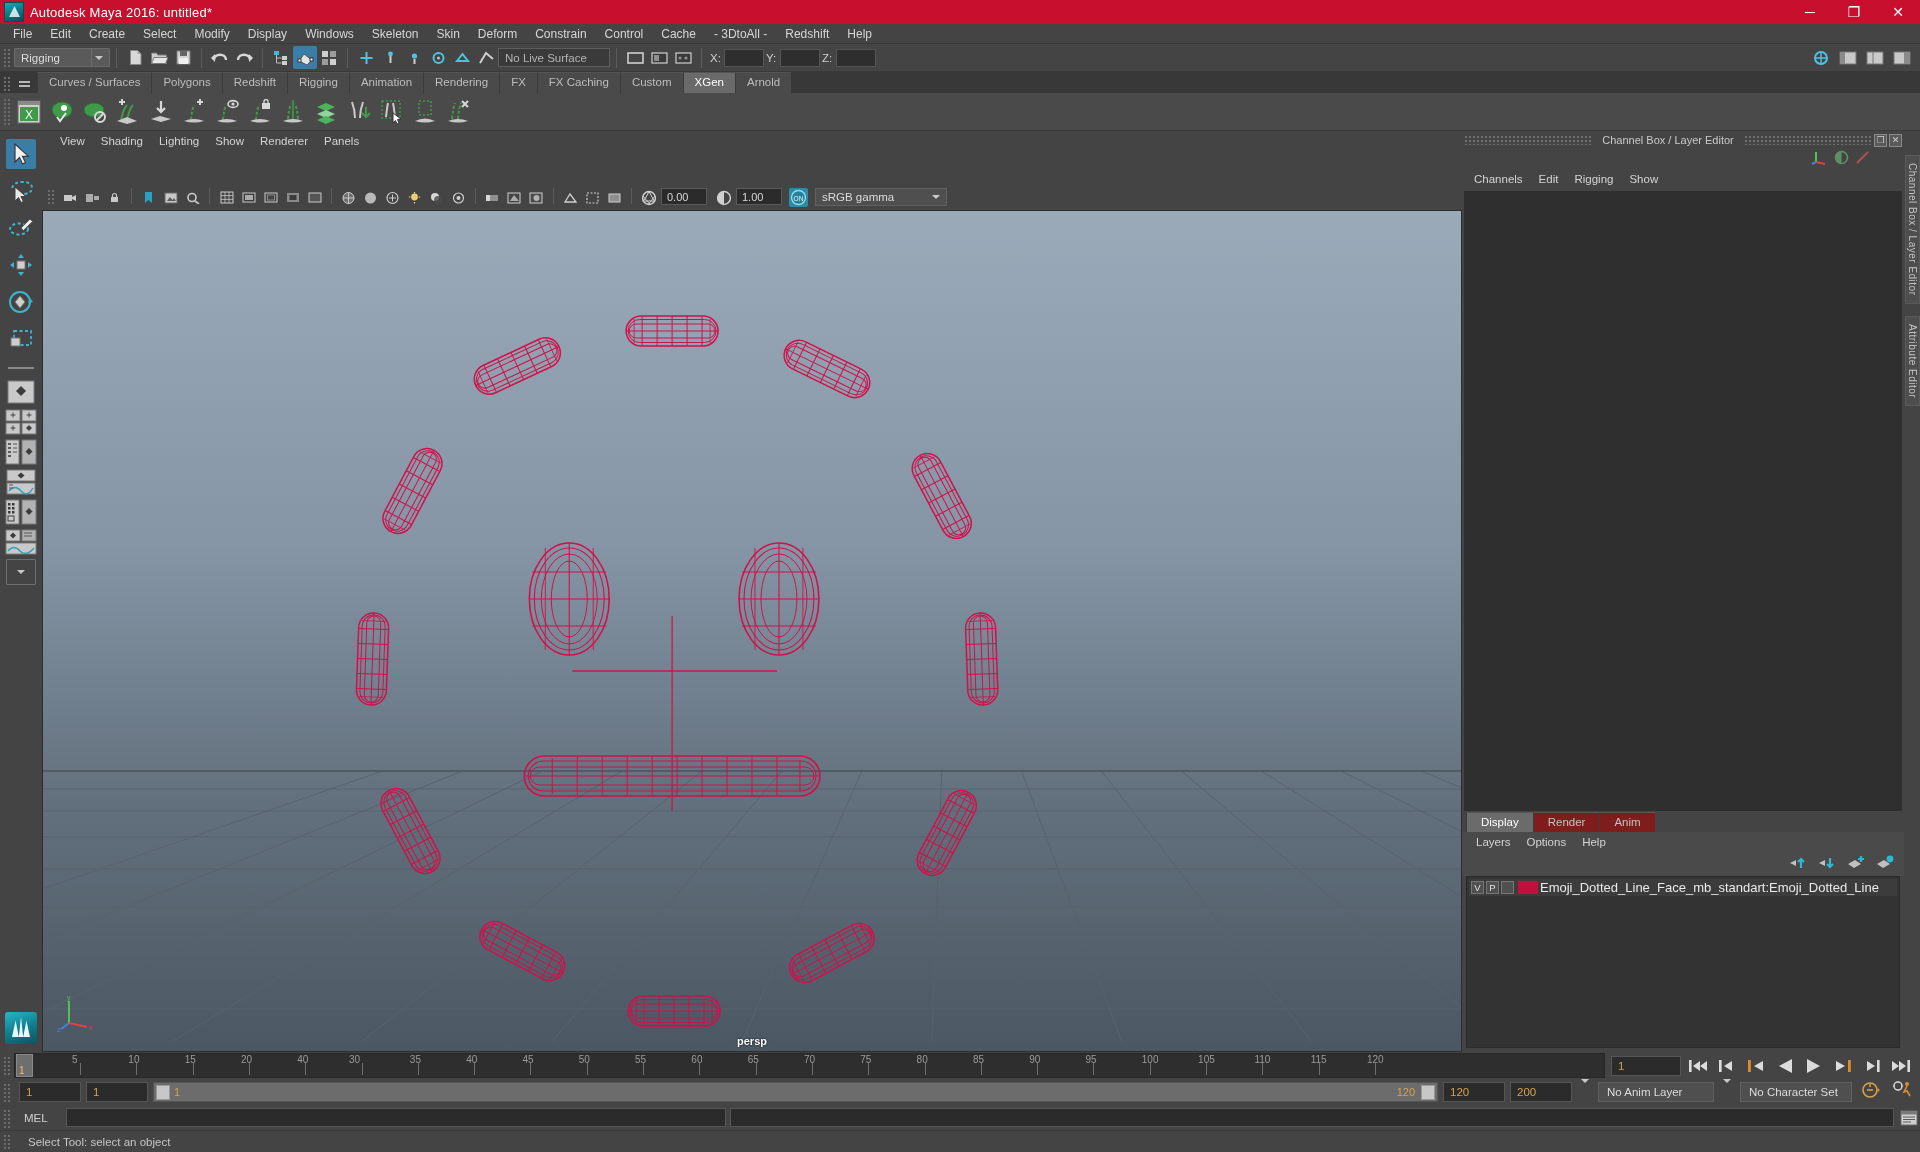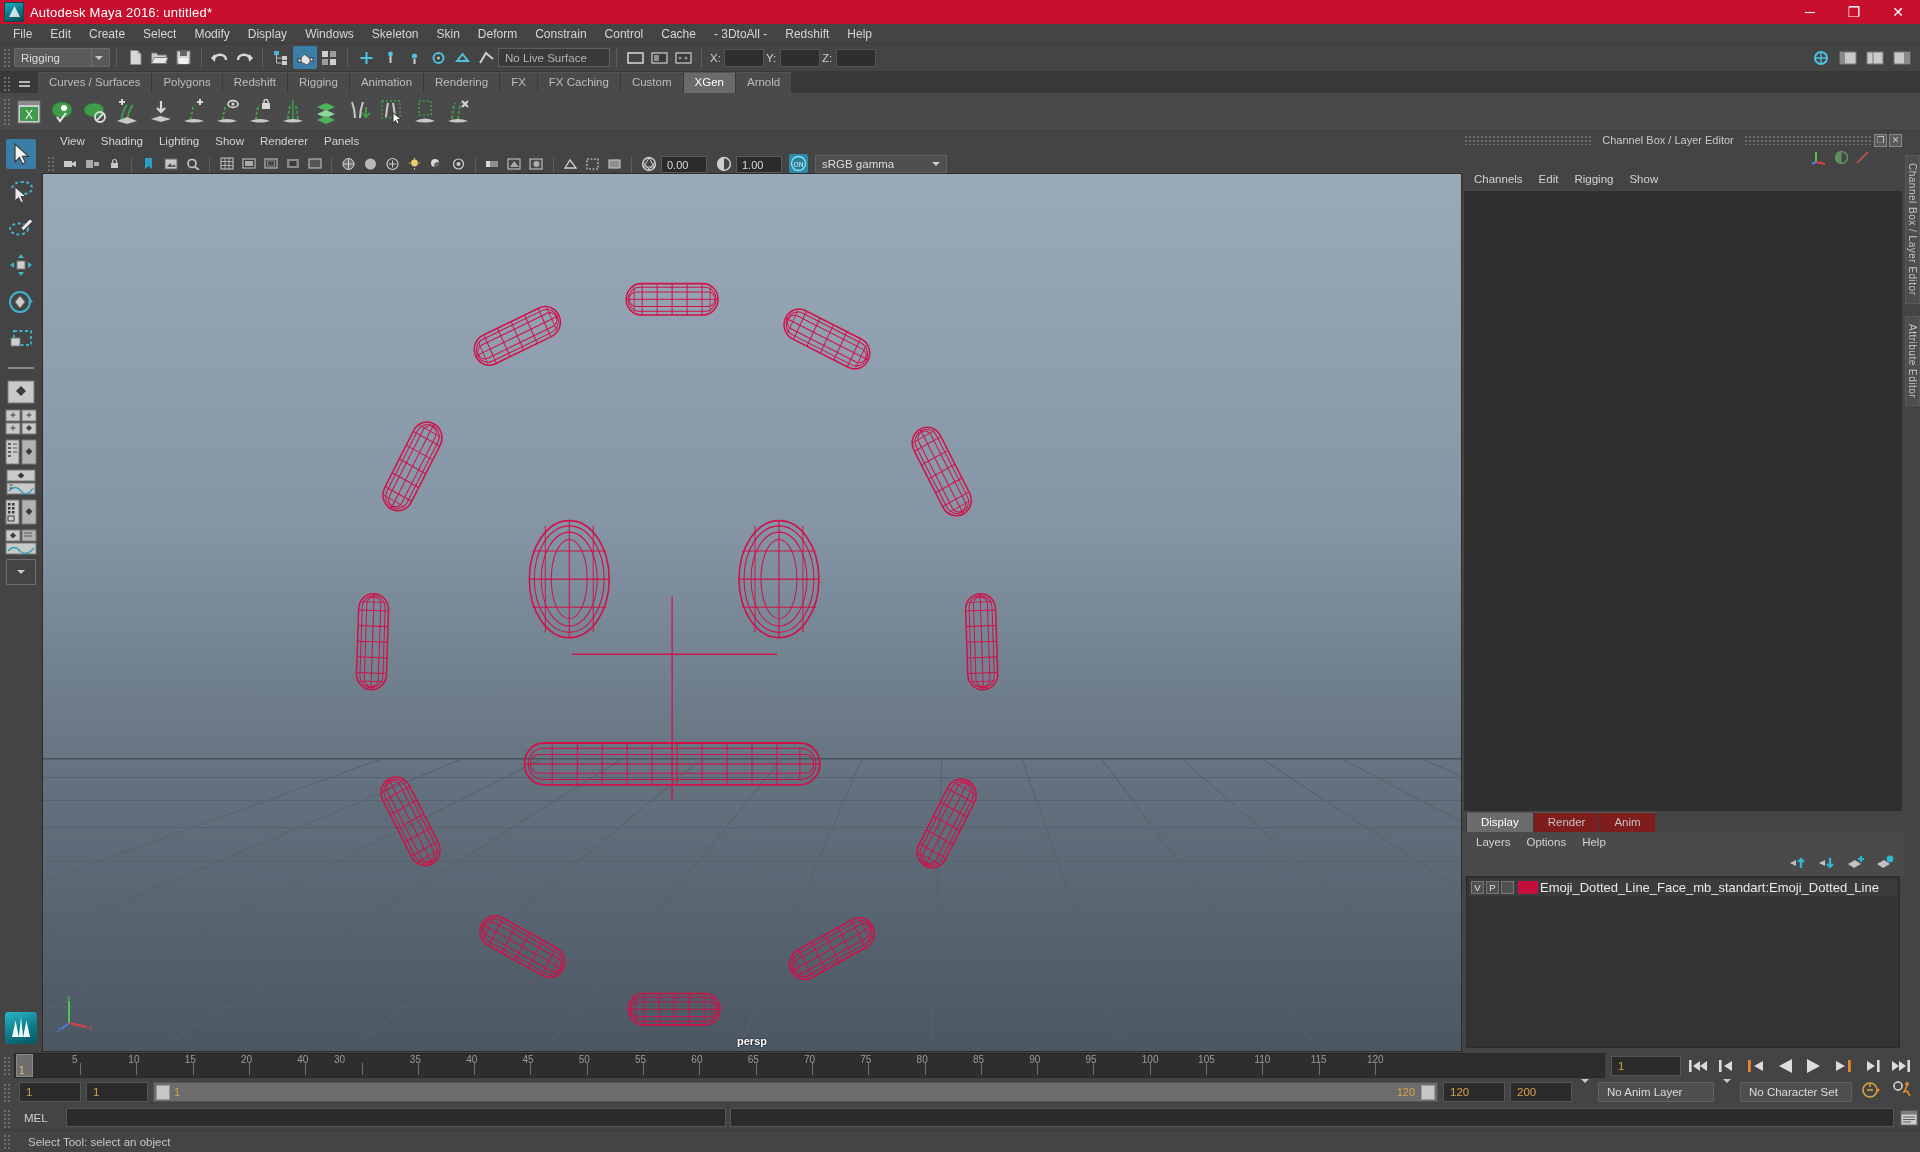--- a/index.html
+++ b/index.html
@@ -136,22 +136,22 @@
   }
 
   
   .viewport-panel { flex: 1 1 auto; display: flex; flex-direction: column; min-width: 0; background:#444; }
   .vp-menubar {
     height: 20px; background: #444444; display: flex; align-items: center; flex: 0 0 20px;
     padding-left: 10px;
   }
   .vp-menubar .mi { font-size: 11.5px; color: #d3d3d3; padding: 2px 8px; }
   .vp-toolbar {
-    height: 22px; background: #444444; display: flex; align-items: flex-end; flex: 0 0 22px;
-    padding-left: 4px; gap: 3px;
+    height: 22px; background: #444444; display: flex; align-items: flex-start; flex: 0 0 22px;
+    padding-left: 4px; gap: 3px; margin-top: 37px;
   }
   .vp-toolbar .gripdots { height: 18px; }
   .vpicon { width: 19px; height: 19px; display: flex; align-items: center; justify-content: center; flex: 0 0 19px; border-radius: 2px;}
   .vpicon.on { background: #2e8ba8; }
   .vpsep { width: 1px; height: 16px; background: #5c5c5c; margin: 0 4px; flex: 0 0 1px; }
   .numfld {
     width: 46px; height: 17px; background: #2b2b2b; border: 1px solid #5a5a5a; color: #d8d8d8;
     font-size: 11px; display: flex; align-items: center; padding-left: 5px; margin-right: 4px;
   }
   .gammasel {
@@ -1093,21 +1093,21 @@
     <div class="tick" style="left: 57.042px;">5</div>
         <div class="tickmark" style="left: 65.042px;"></div>
         <div class="tick" style="left: 113.345px;">10</div>
         <div class="tickmark" style="left: 121.345px;"></div>
         <div class="tick" style="left: 169.647px;">15</div>
         <div class="tickmark" style="left: 177.647px;"></div>
         <div class="tick" style="left: 225.95px;">20</div>
         <div class="tickmark" style="left: 233.95px;"></div>
         <div class="tick" style="left: 282.252px;">40</div>
         <div class="tickmark" style="left: 290.252px;"></div>
-        <div class="tick" style="left: 319px;">30</div>
+        <div class="tick" style="left: 334px;">30</div>
         <div class="tickmark" style="left: 346.555px;"></div>
         <div class="tick" style="left: 394.857px;">35</div>
         <div class="tickmark" style="left: 402.857px;"></div>
         <div class="tick" style="left: 451.16px;">40</div>
         <div class="tickmark" style="left: 459.16px;"></div>
         <div class="tick" style="left: 507.462px;">45</div>
         <div class="tickmark" style="left: 515.462px;"></div>
         <div class="tick" style="left: 563.765px;">50</div>
         <div class="tickmark" style="left: 571.765px;"></div>
         <div class="tick" style="left: 620.067px;">55</div>

